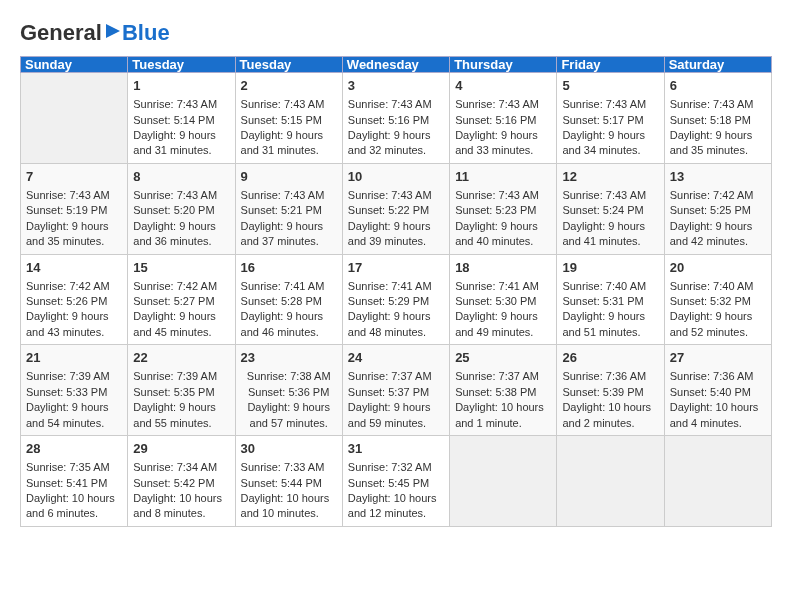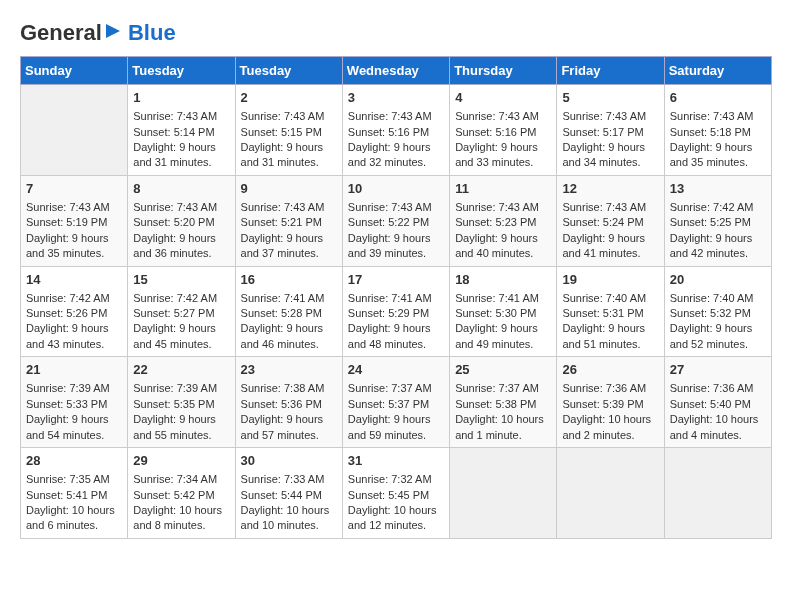--- a/index.html
+++ b/index.html
@@ -45,21 +45,21 @@
       color: #555;
     }
     table {
       width: 100%;
       border-collapse: collapse;
       font-size: 11px;
     }
     thead tr th {
       background: #1a6fcc;
       color: #fff;
-      padding: 6px 4px;
+      padding: 0 4px;
       text-align: left;
       font-size: 13px;
       font-weight: bold;
       border: 1px solid #aac;
     }
     tbody tr td {
       vertical-align: top;
       padding: 4px 5px;
       border: 1px solid #ccc;
       background: #fff;
@@ -91,21 +91,21 @@
 <div class="header">
   <div class="logo">
     <div class="logo-line">
       <span style="font-size:22px;font-weight:bold;color:#333;">General</span>
       <span style="display:inline-block;margin-left:2px;">
         <svg width="18" height="18" viewBox="0 0 18 18">
             <polygon points="2,2 16,9 2,16" fill="#1a6fcc"></polygon>
           </svg>
       </span>
     </div>
-    <div style="margin-left:6px;">
+    <div style="margin-left:0;">
       <span style="font-size:22px;font-weight:bold;color:#1a6fcc;">Blue</span>
     </div>
     <div class="logo-underline"></div>
   </div>
   <div class="title-block">
     <h1></h1>
     <h2></h2>
   </div>
 </div>
 
@@ -279,21 +279,21 @@
         </td>
         <td>
           <span class="day-num">22</span>
           <div class="day-info" style="white-space: pre-line;">Sunrise: 7:39 AM
 Sunset: 5:35 PM
 Daylight: 9 hours
 and 55 minutes.</div>
         </td>
         <td>
           <span class="day-num">23</span>
-          <div class="day-info" style="white-space: pre-line;">Sunrise: 7:38 AM
+          <div class="day-info" style="white-space: pre-line; text-align: center;">Sunrise: 7:38 AM
 Sunset: 5:36 PM
 Daylight: 9 hours
 and 57 minutes.</div>
         </td>
         <td>
           <span class="day-num">24</span>
           <div class="day-info" style="white-space: pre-line;">Sunrise: 7:37 AM
 Sunset: 5:37 PM
 Daylight: 9 hours
 and 59 minutes.</div>

